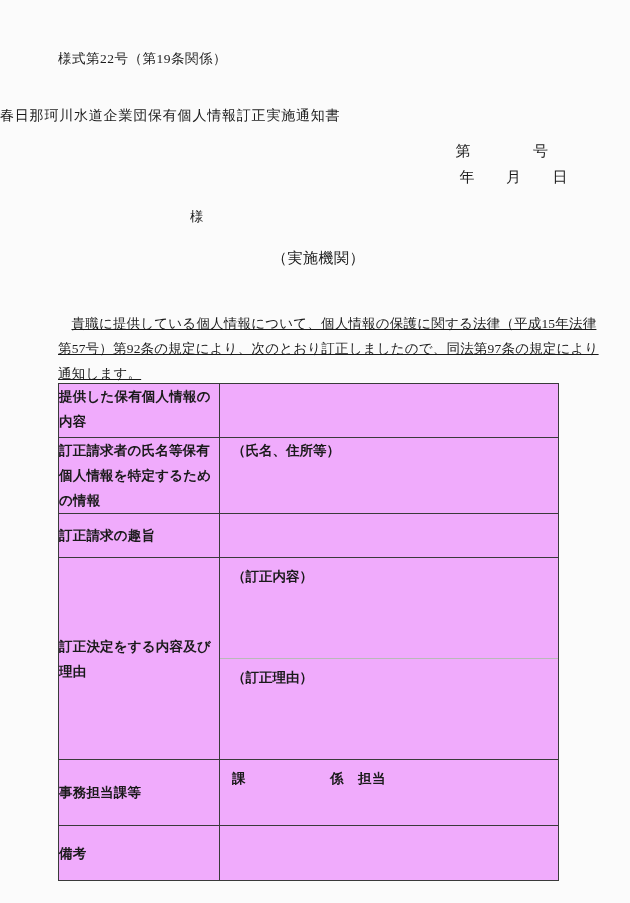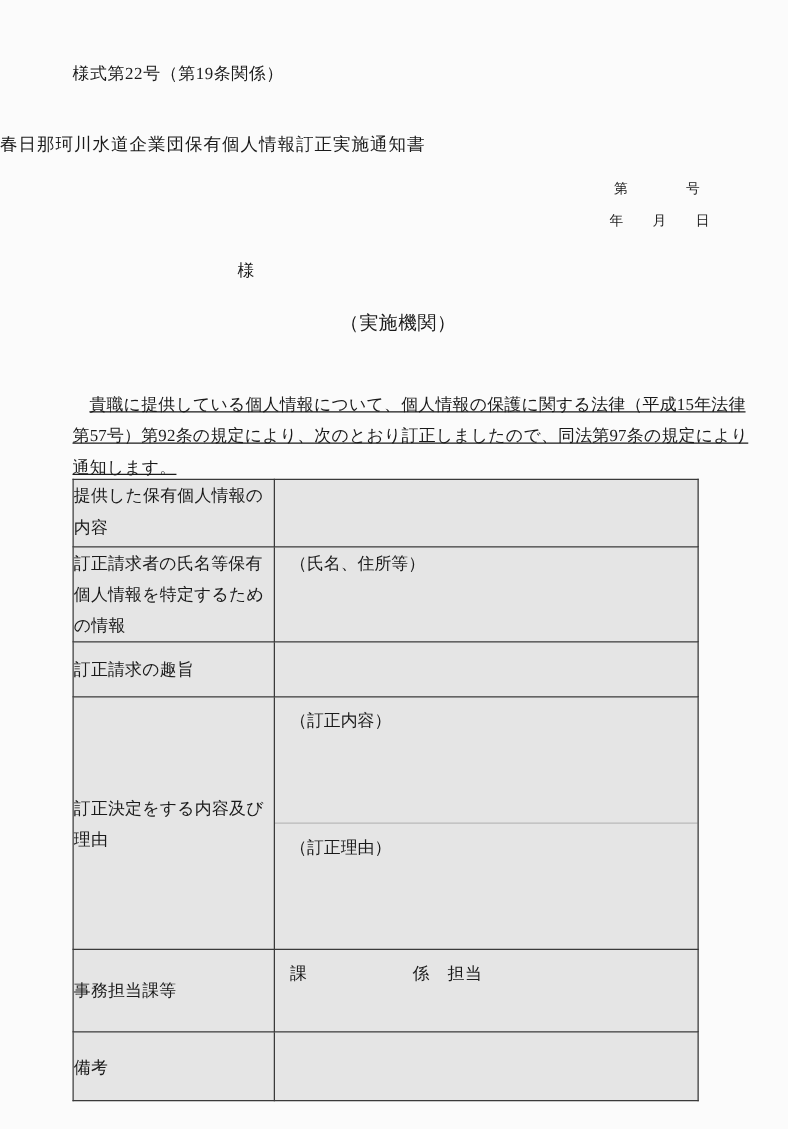--- a/index.html
+++ b/index.html
@@ -43,22 +43,22 @@
     letter-spacing: 0.8px;
     white-space: nowrap;
     margin-top: 12px;
   }
 
   
   .meta-block {
     position: absolute;
     right: 62px;
     top: 138px;
-    font-size: 11px;
-    text-align: center;
+    font-size: 15px;
+    text-align: left;
     line-height: 26px;
   }
   .meta-number { letter-spacing: 0.5px; white-space: nowrap; }
   .meta-date {
     letter-spacing: 0.5px;
     white-space: nowrap;
     padding-left: 4px;
   }
 
   
@@ -103,21 +103,22 @@
     top: 383px;
     width: 501px;
     border-collapse: collapse;
     table-layout: fixed;
     font-size: 13.5px;
   }
   .form-table td {
     border: 1px solid #3a3a3a;
     padding: 0;
     vertical-align: top;
-    background: #e5e5e5;
+    background: #f0abfc;
+    font-weight: bold;
   }
   .label-cell {
     width: 160px;
     padding: 7px 9px 7px 9px;
     line-height: 25px;
     letter-spacing: 0.2px;
   }
   .label-cell.mid {
     vertical-align: middle;
   }

